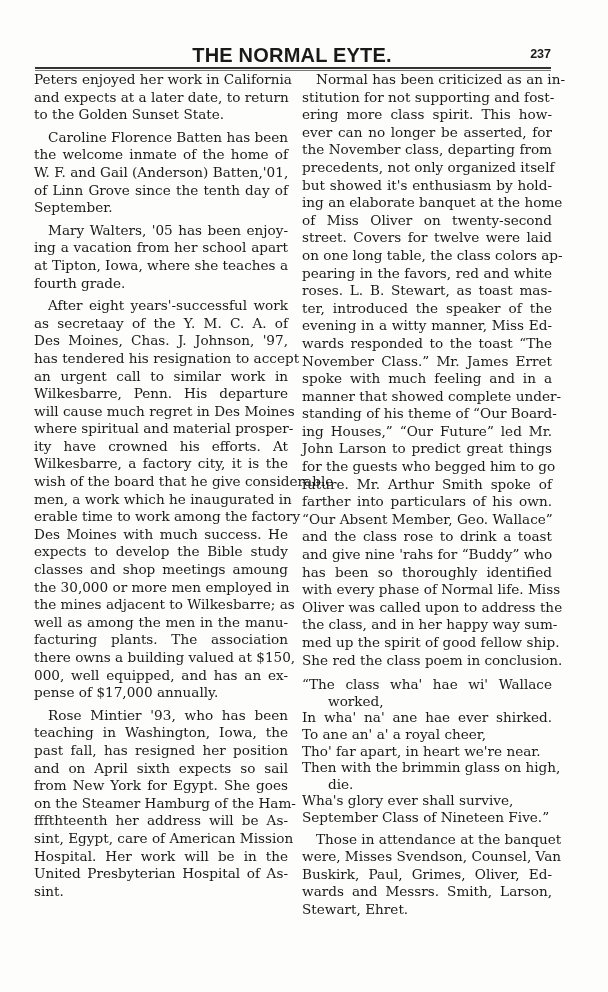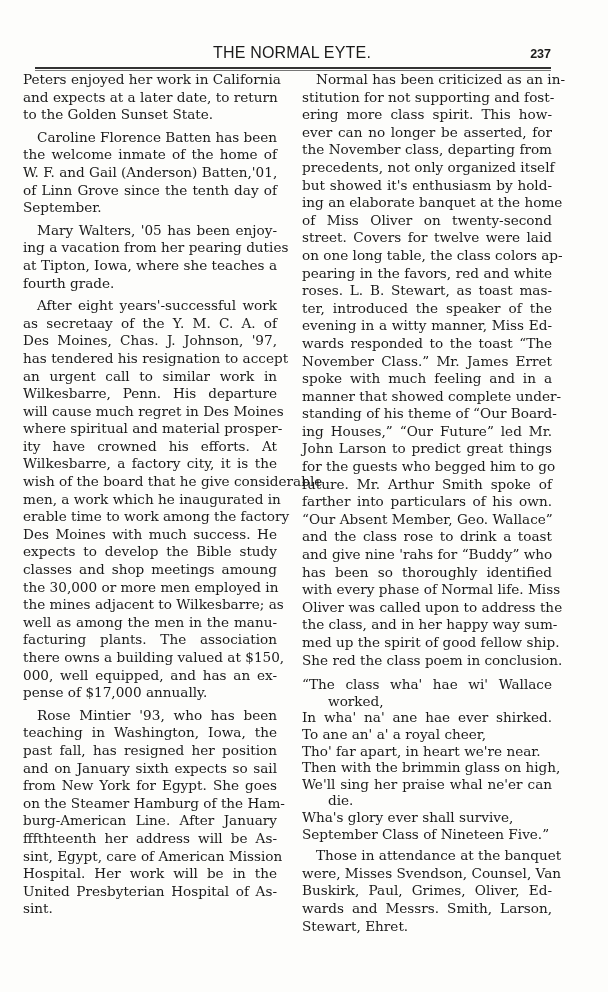--- a/index.html
+++ b/index.html
@@ -7,37 +7,37 @@
     width: 608px; height: 992px; background: #fdfdfb; color: #1a1a1a;
     font-family: "DejaVu Serif", "Liberation Serif", serif;
     position: relative; overflow: hidden;
   }
   .header {
     position: absolute; left: 33px; top: 44px; width: 518px; height: 20px;
   }
   .header .title {
     position: absolute; left: 0; right: 0; top: 0; text-align: center;
     font-family: "Liberation Sans", "DejaVu Sans", sans-serif;
-    font-weight: normal; font-size: 16px; letter-spacing: 0.2px;
+    font-weight: bold; font-size: 20px; letter-spacing: 0.2px;
   }
   .header .pageno {
     position: absolute; right: 0; top: 3px;
     font-family: "Liberation Sans", "DejaVu Sans", sans-serif;
     font-weight: bold; font-size: 12.5px;
   }
   .rule {
     position: absolute; left: 35px; top: 67px; width: 516px; height: 0;
     border-top: 2px solid #333; border-bottom: 1px solid #777;
     padding-top: 1px;
   }
   .col {
     position: absolute; top: 71px;
     font-size: 13.6px; line-height: 17.6px;
   }
-  .col.left { left: 23px; width: 254px; }
+  .col.left { left: 34px; width: 254px; }
   .col.right { left: 302px; width: 250px; }
   .line { display: block; white-space: nowrap; text-align: justify; text-align-last: justify; height: 17.6px; }
   .line.last { text-align-last: left; }
   .line.indent { padding-left: 14px; }
   .gap { height: 5px; }
   .poem { font-size: 13.6px; line-height: 16.6px; margin-top: 7px; }
   .poem .pl { display: block; white-space: nowrap; height: 16.6px; text-align: justify; text-align-last: justify; }
   .poem .pl.short { text-align-last: left; }
   .poem .pl.cont { padding-left: 26px; text-align-last: left; }
 </style>
@@ -60,21 +60,21 @@
     <div>
       <span class="line indent">Caroline Florence Batten has been</span>
       <span class="line">the welcome inmate of the home of</span>
       <span class="line">W. F. and Gail (Anderson) Batten,'01,</span>
       <span class="line">of Linn Grove since the tenth day of</span>
       <span class="line last">September.</span>
     </div>
     <div class="gap"></div>
     <div>
       <span class="line indent">Mary Walters, '05 has been enjoy-</span>
-      <span class="line">ing a vacation from her pearing duties</span>
+      <span class="line">ing a vacation from her school apart</span>
       <span class="line">at Tipton, Iowa, where she teaches a</span>
       <span class="line last">fourth grade.</span>
     </div>
     <div class="gap"></div>
     <div>
       <span class="line indent">After eight years'-successful work</span>
       <span class="line">as secretaay of the Y. M. C. A. of</span>
       <span class="line">Des Moines, Chas. J. Johnson, '97,</span>
       <span class="line">has tendered his resignation to accept</span>
       <span class="line">an urgent call to similar work in</span>
@@ -95,24 +95,23 @@
       <span class="line">facturing plants. The association</span>
       <span class="line">there owns a building valued at $150,</span>
       <span class="line">000, well equipped, and has an ex-</span>
       <span class="line last">pense of $17,000 annually.</span>
     </div>
     <div class="gap"></div>
     <div>
       <span class="line indent">Rose Mintier '93, who has been</span>
       <span class="line">teaching in Washington, Iowa, the</span>
       <span class="line">past fall, has resigned her position</span>
-      <span class="line">and on January sixth expects so sail</span>
+      <span class="line">and on April sixth expects so sail</span>
       <span class="line">from New York for Egypt. She goes</span>
       <span class="line">on the Steamer Hamburg of the Ham-</span>
-      <span class="line">burg-American Line. After January</span>
       <span class="line">fffthteenth her address will be As-</span>
       <span class="line">sint, Egypt, care of American Mission</span>
       <span class="line">Hospital. Her work will be in the</span>
       <span class="line">United Presbyterian Hospital of As-</span>
       <span class="line last">sint.</span>
     </div>
   </div>
 <div class="col right" id="right-col">
     <div>
       <span class="line indent">Normal has been criticized as an in-</span>
@@ -150,21 +149,20 @@
       <span class="line">med up the spirit of good fellow ship.</span>
       <span class="line last">She red the class poem in conclusion.</span>
     </div>
     <div class="poem">
       <span class="pl">“The class wha' hae wi' Wallace</span>
       <span class="pl cont">worked,</span>
       <span class="pl">In wha' na' ane hae ever shirked.</span>
       <span class="pl short">To ane an' a' a royal cheer,</span>
       <span class="pl short">Tho' far apart, in heart we're near.</span>
       <span class="pl short">Then with the brimmin glass on high,</span>
-      <span class="pl">We'll sing her praise whal ne'er can</span>
       <span class="pl cont">die.</span>
       <span class="pl short">Wha's glory ever shall survive,</span>
       <span class="pl short">September Class of Nineteen Five.”</span>
     </div>
     <div class="gap"></div>
     <div>
       <span class="line indent">Those in attendance at the banquet</span>
       <span class="line">were, Misses Svendson, Counsel, Van</span>
       <span class="line">Buskirk, Paul, Grimes, Oliver, Ed-</span>
       <span class="line">wards and Messrs. Smith, Larson,</span>

